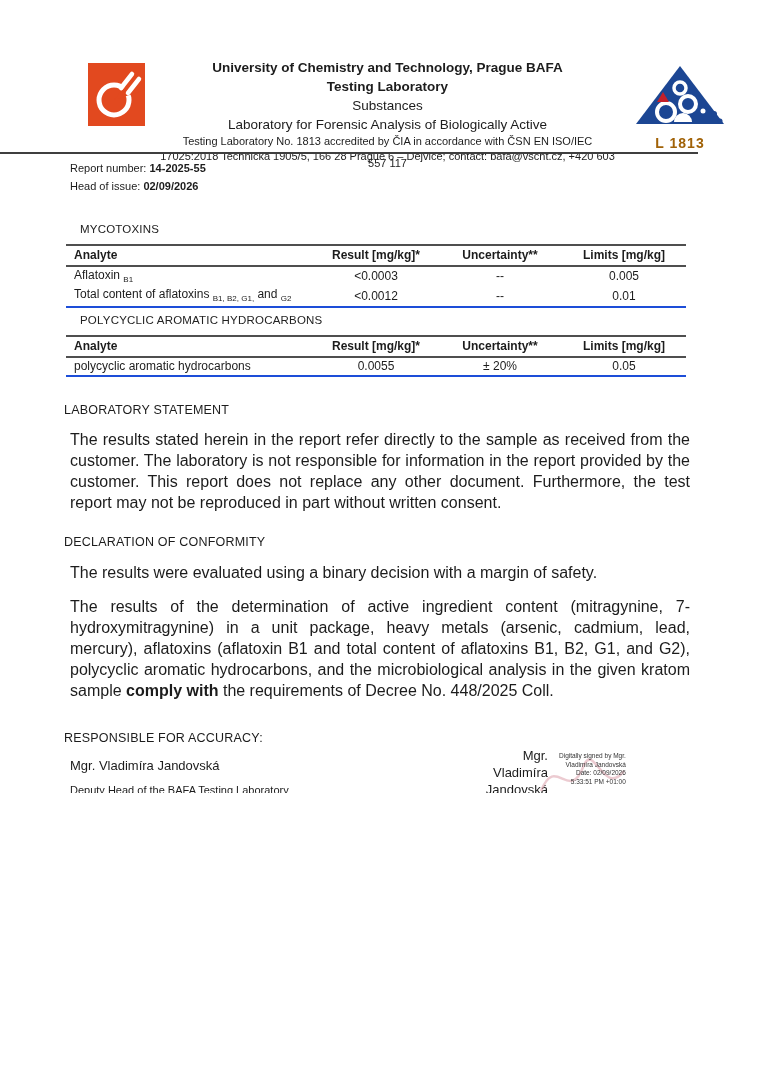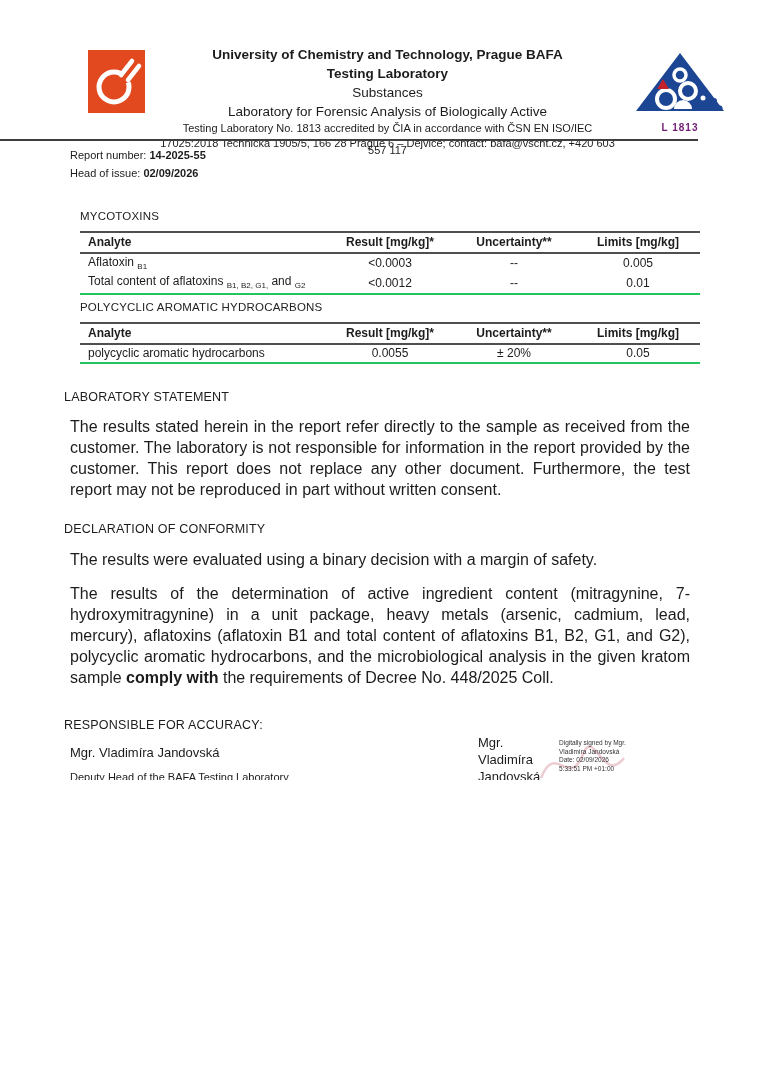--- a/index.html
+++ b/index.html
@@ -4,56 +4,56 @@
 <style>
   * { margin:0; padding:0; box-sizing:border-box; }
   body {
     background:#ffffff;
     font-family:"Liberation Sans","DejaVu Sans",sans-serif;
     color:#1c1c1c;
   }
   .page {
     position:relative;
     width:760px; height:777px;
-    margin:3px auto;
+    margin:16px auto;
     background:#fff;
     overflow:hidden;
   }
   
   .logo-uct { position:absolute; left:88px; top:47px; width:57px; height:63px; }
   .header-text { position:absolute; left:130px; right:115px; top:42px; text-align:center; }
   .ht-big  { font-size:13.5px; line-height:19px; }
   .ht-bold { font-weight:bold; }
   .ht-small{ font-size:11px; line-height:15px; }
   .logo-cia { position:absolute; left:628px; top:48px; width:104px; text-align:center; }
-  .cia-mark { font-size:10px; font-weight:bold; color:#701a75; letter-spacing:1px; margin-top:1px; }
+  .cia-mark { font-size:14px; font-weight:bold; color:#a16207; letter-spacing:1px; margin-top:1px; }
   .page-rule { position:absolute; left:0; top:136px; width:698px; height:2px; background:#3f3f3f; }
   .phone-cont { position:absolute; left:130px; right:115px; top:141px; text-align:center; font-size:11px; }
   .report-meta { position:absolute; left:70px; top:143px; font-size:11px; line-height:18px; }
   .report-meta b { font-weight:bold; }
   
   .section-heading { position:absolute; font-size:11.5px; letter-spacing:.2px; color:#222; }
   .results-table {
-    position:absolute; left:80px; width:620px;
+    position:absolute; left:66px; width:620px;
     border-collapse:collapse; font-size:12px;
-    border-top:2px solid #4f4f4f; border-bottom:2px solid #22c55e;
+    border-top:2px solid #4f4f4f; border-bottom:2px solid #1d4ed8;
   }
   .results-table thead tr { border-bottom:2px solid #4f4f4f; }
   .results-table th { font-weight:bold; padding:2px 8px 3px; text-align:center; }
   .results-table td { padding:1px 8px 2px; text-align:center; }
   .results-table .ta-l { text-align:left; }
   .results-table sub { font-size:8px; }
   
   .doc-heading { position:absolute; left:64px; font-size:12.5px; letter-spacing:.2px; }
   .doc-par { position:absolute; left:70px; width:620px; font-size:16px; line-height:21px; text-align:justify; }
   .doc-par b { font-weight:bold; }
   
   .sig-name  { position:absolute; left:70px; top:742px; font-size:13px; }
   .sig-role  { position:absolute; left:70px; top:768px; font-size:11px; }
-  .sig-block { position:absolute; left:478px; top:731px; display:flex; gap:11px; }
+  .sig-block { position:absolute; left:478px; top:731px; display:flex; gap:11px;text-align:right; }
   .sig-digital-name { font-size:13px; line-height:17px; width:70px; }
   .sig-details { font-size:6.5px; line-height:8.5px; padding-top:5px; color:#333; position:relative; z-index:1; }
   .sig-squiggle { position:absolute; left:58px; top:2px; z-index:0; }
   
   .page-footer { position:absolute; left:610px; top:992px; font-size:15px; line-height:22px; }
 </style>
 </head>
 <body>
 
 <div class="page">

